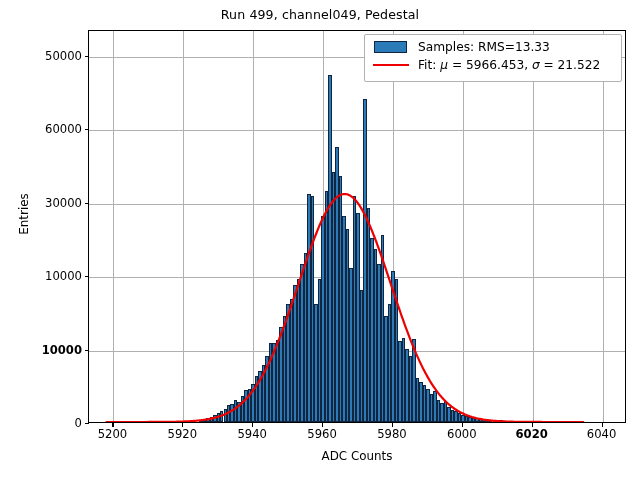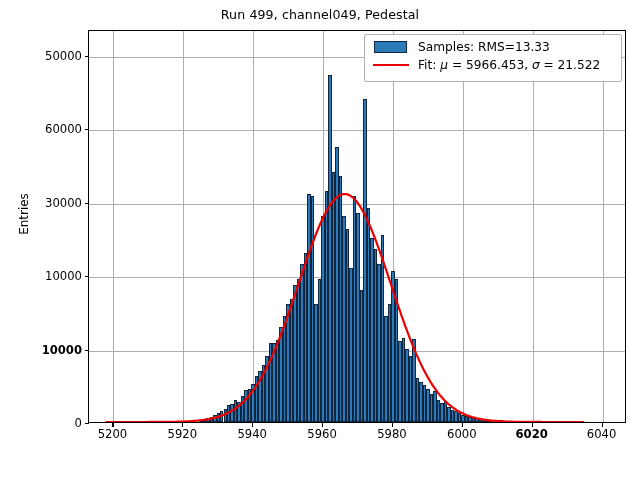--- a/index.html
+++ b/index.html
@@ -325,20 +325,21 @@
       <div class="xtick-mark" style="left: 303.935px;"></div>
       <div class="xtick-label" style="left: 303.935px;">5980</div>
       <div class="xtick-mark" style="left: 373.805px;"></div>
       <div class="xtick-label" style="left: 373.805px;">6000</div>
       <div class="xtick-mark" style="left: 443.675px;"></div>
       <div class="xtick-label" style="left: 443.675px; font-weight: bold;">6020</div>
       <div class="xtick-mark" style="left: 513.545px;"></div>
       <div class="xtick-label" style="left: 513.545px;">6040</div>
     </div>
 
+  <div id="xlabel">ADC Counts</div>
   <div id="ylabel">Entries</div>
 
   <div id="legend">
     <div class="legend-row">
       <span class="legend-key">
         <span class="legend-patch"></span>
       </span>
       <span class="legend-text">Samples: RMS=13.33</span>
     </div>
     <div class="legend-row">

